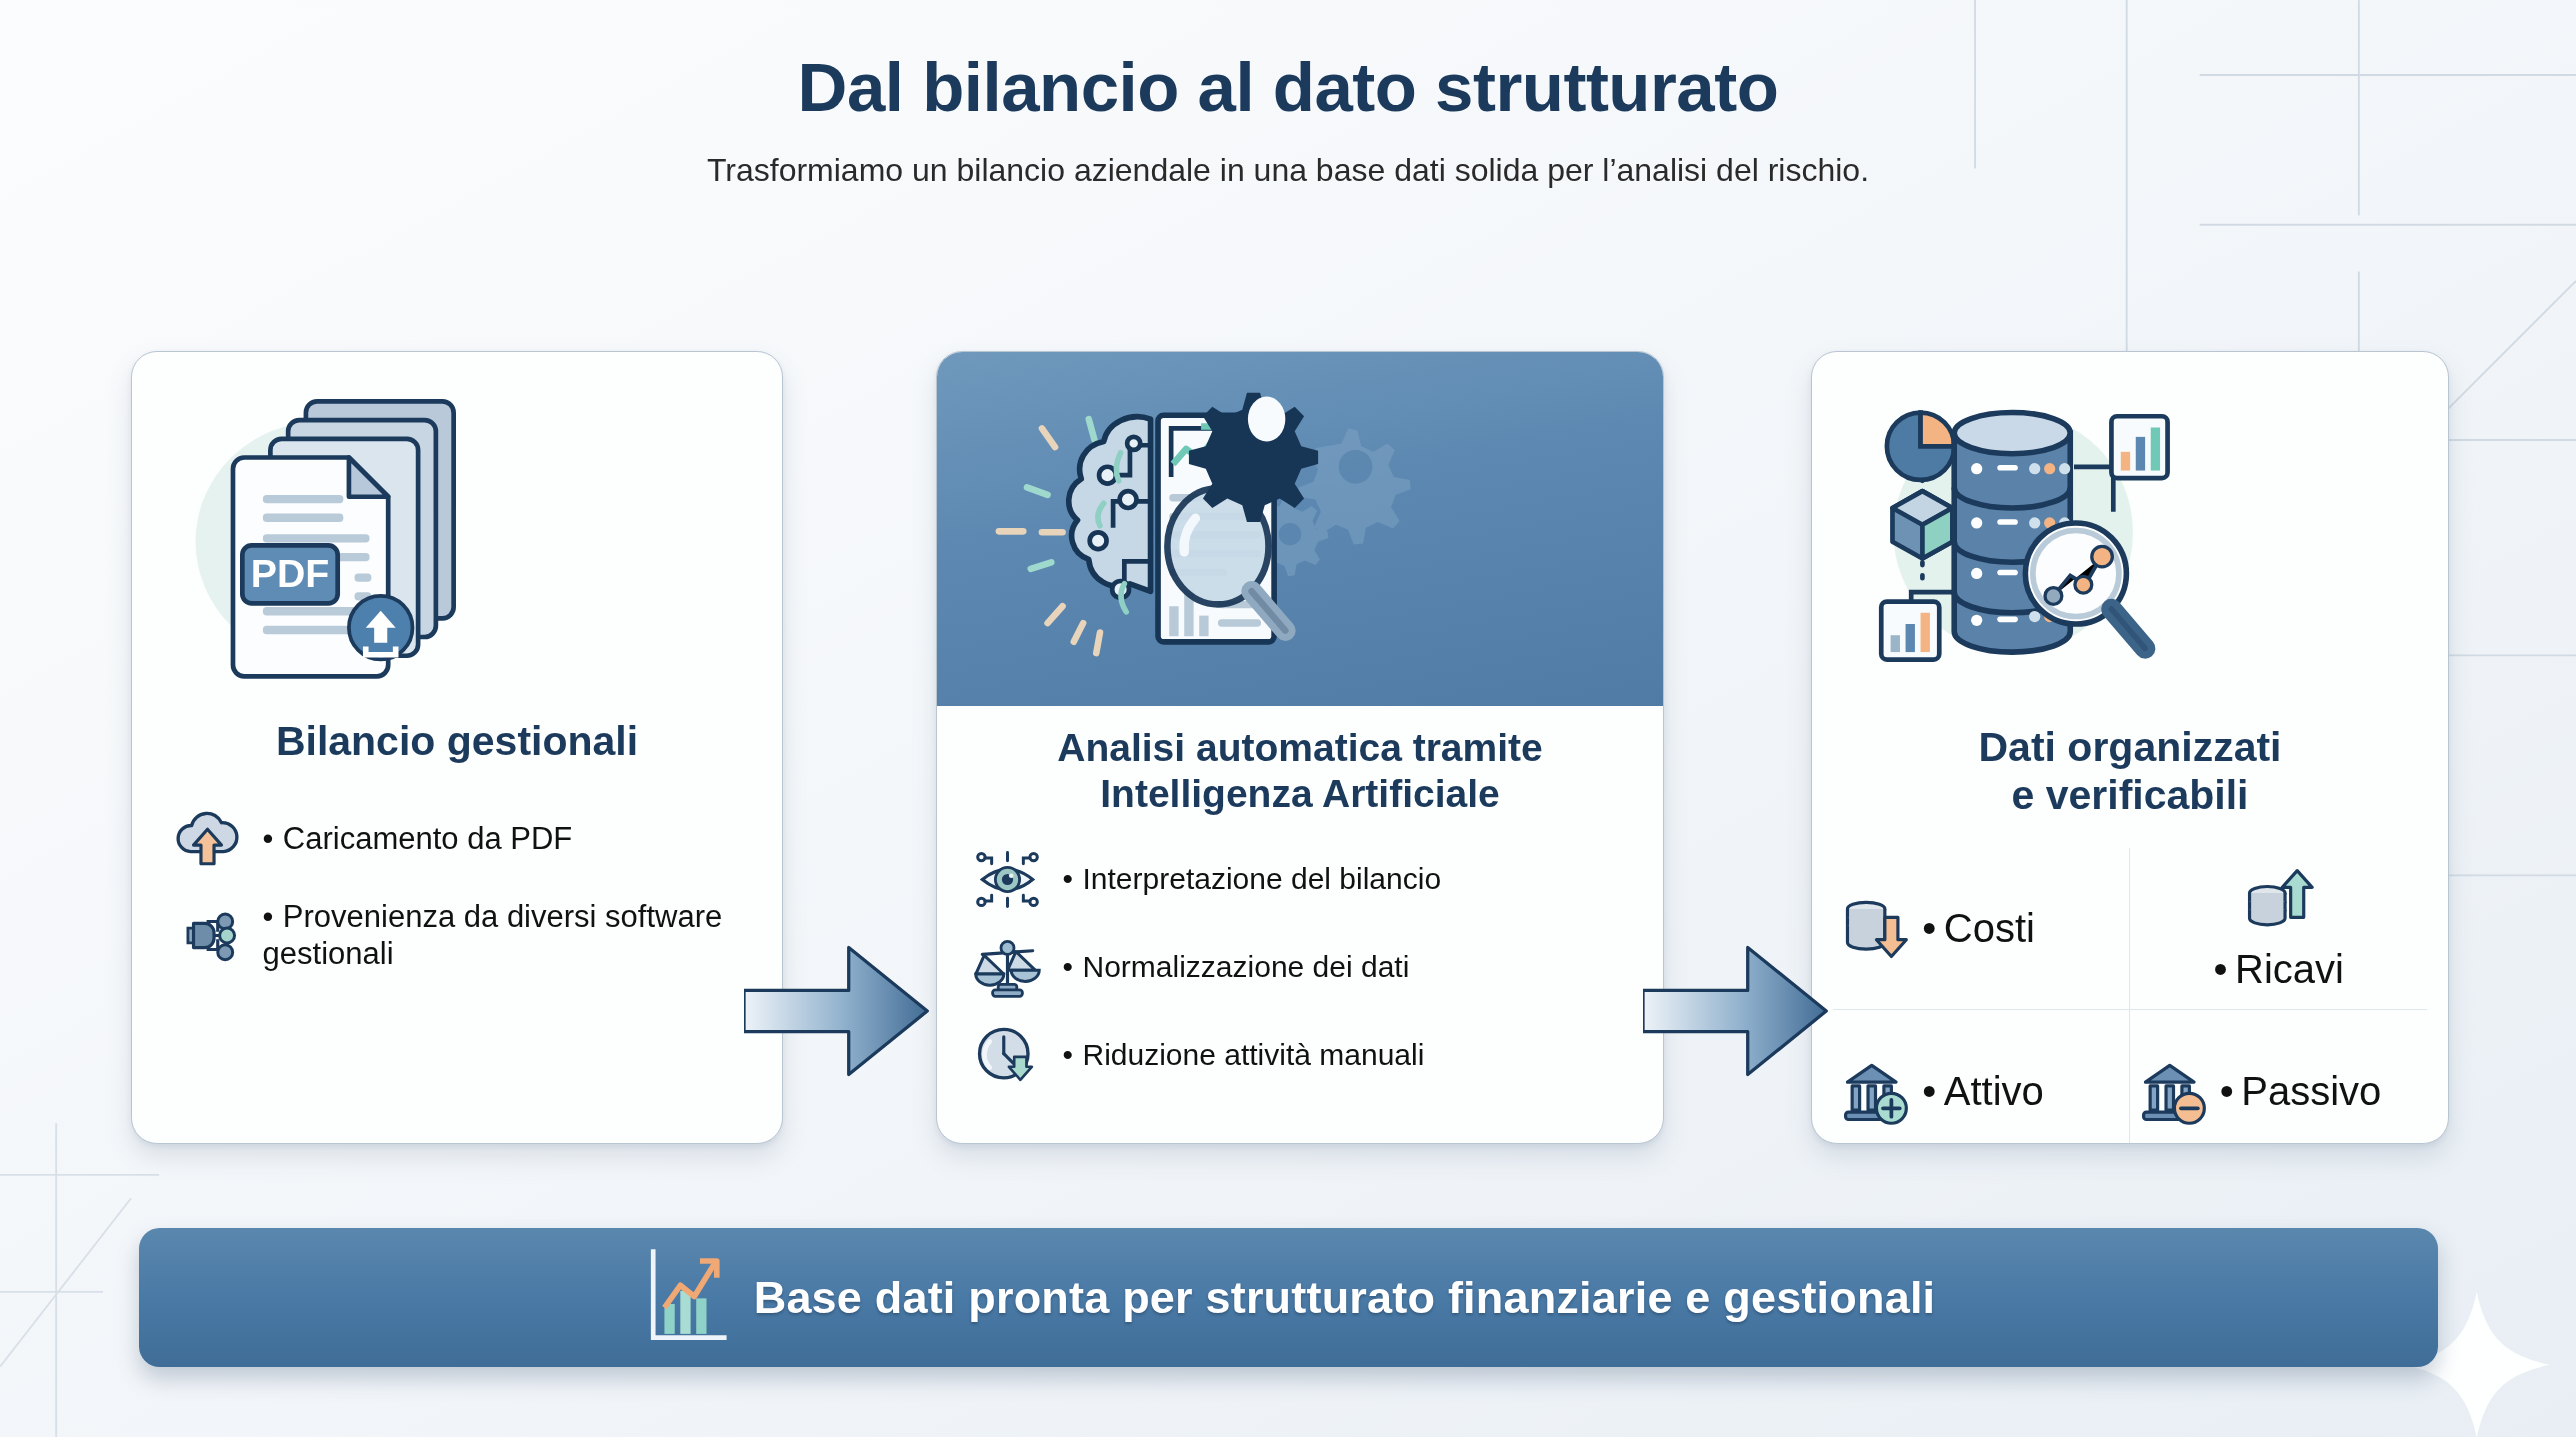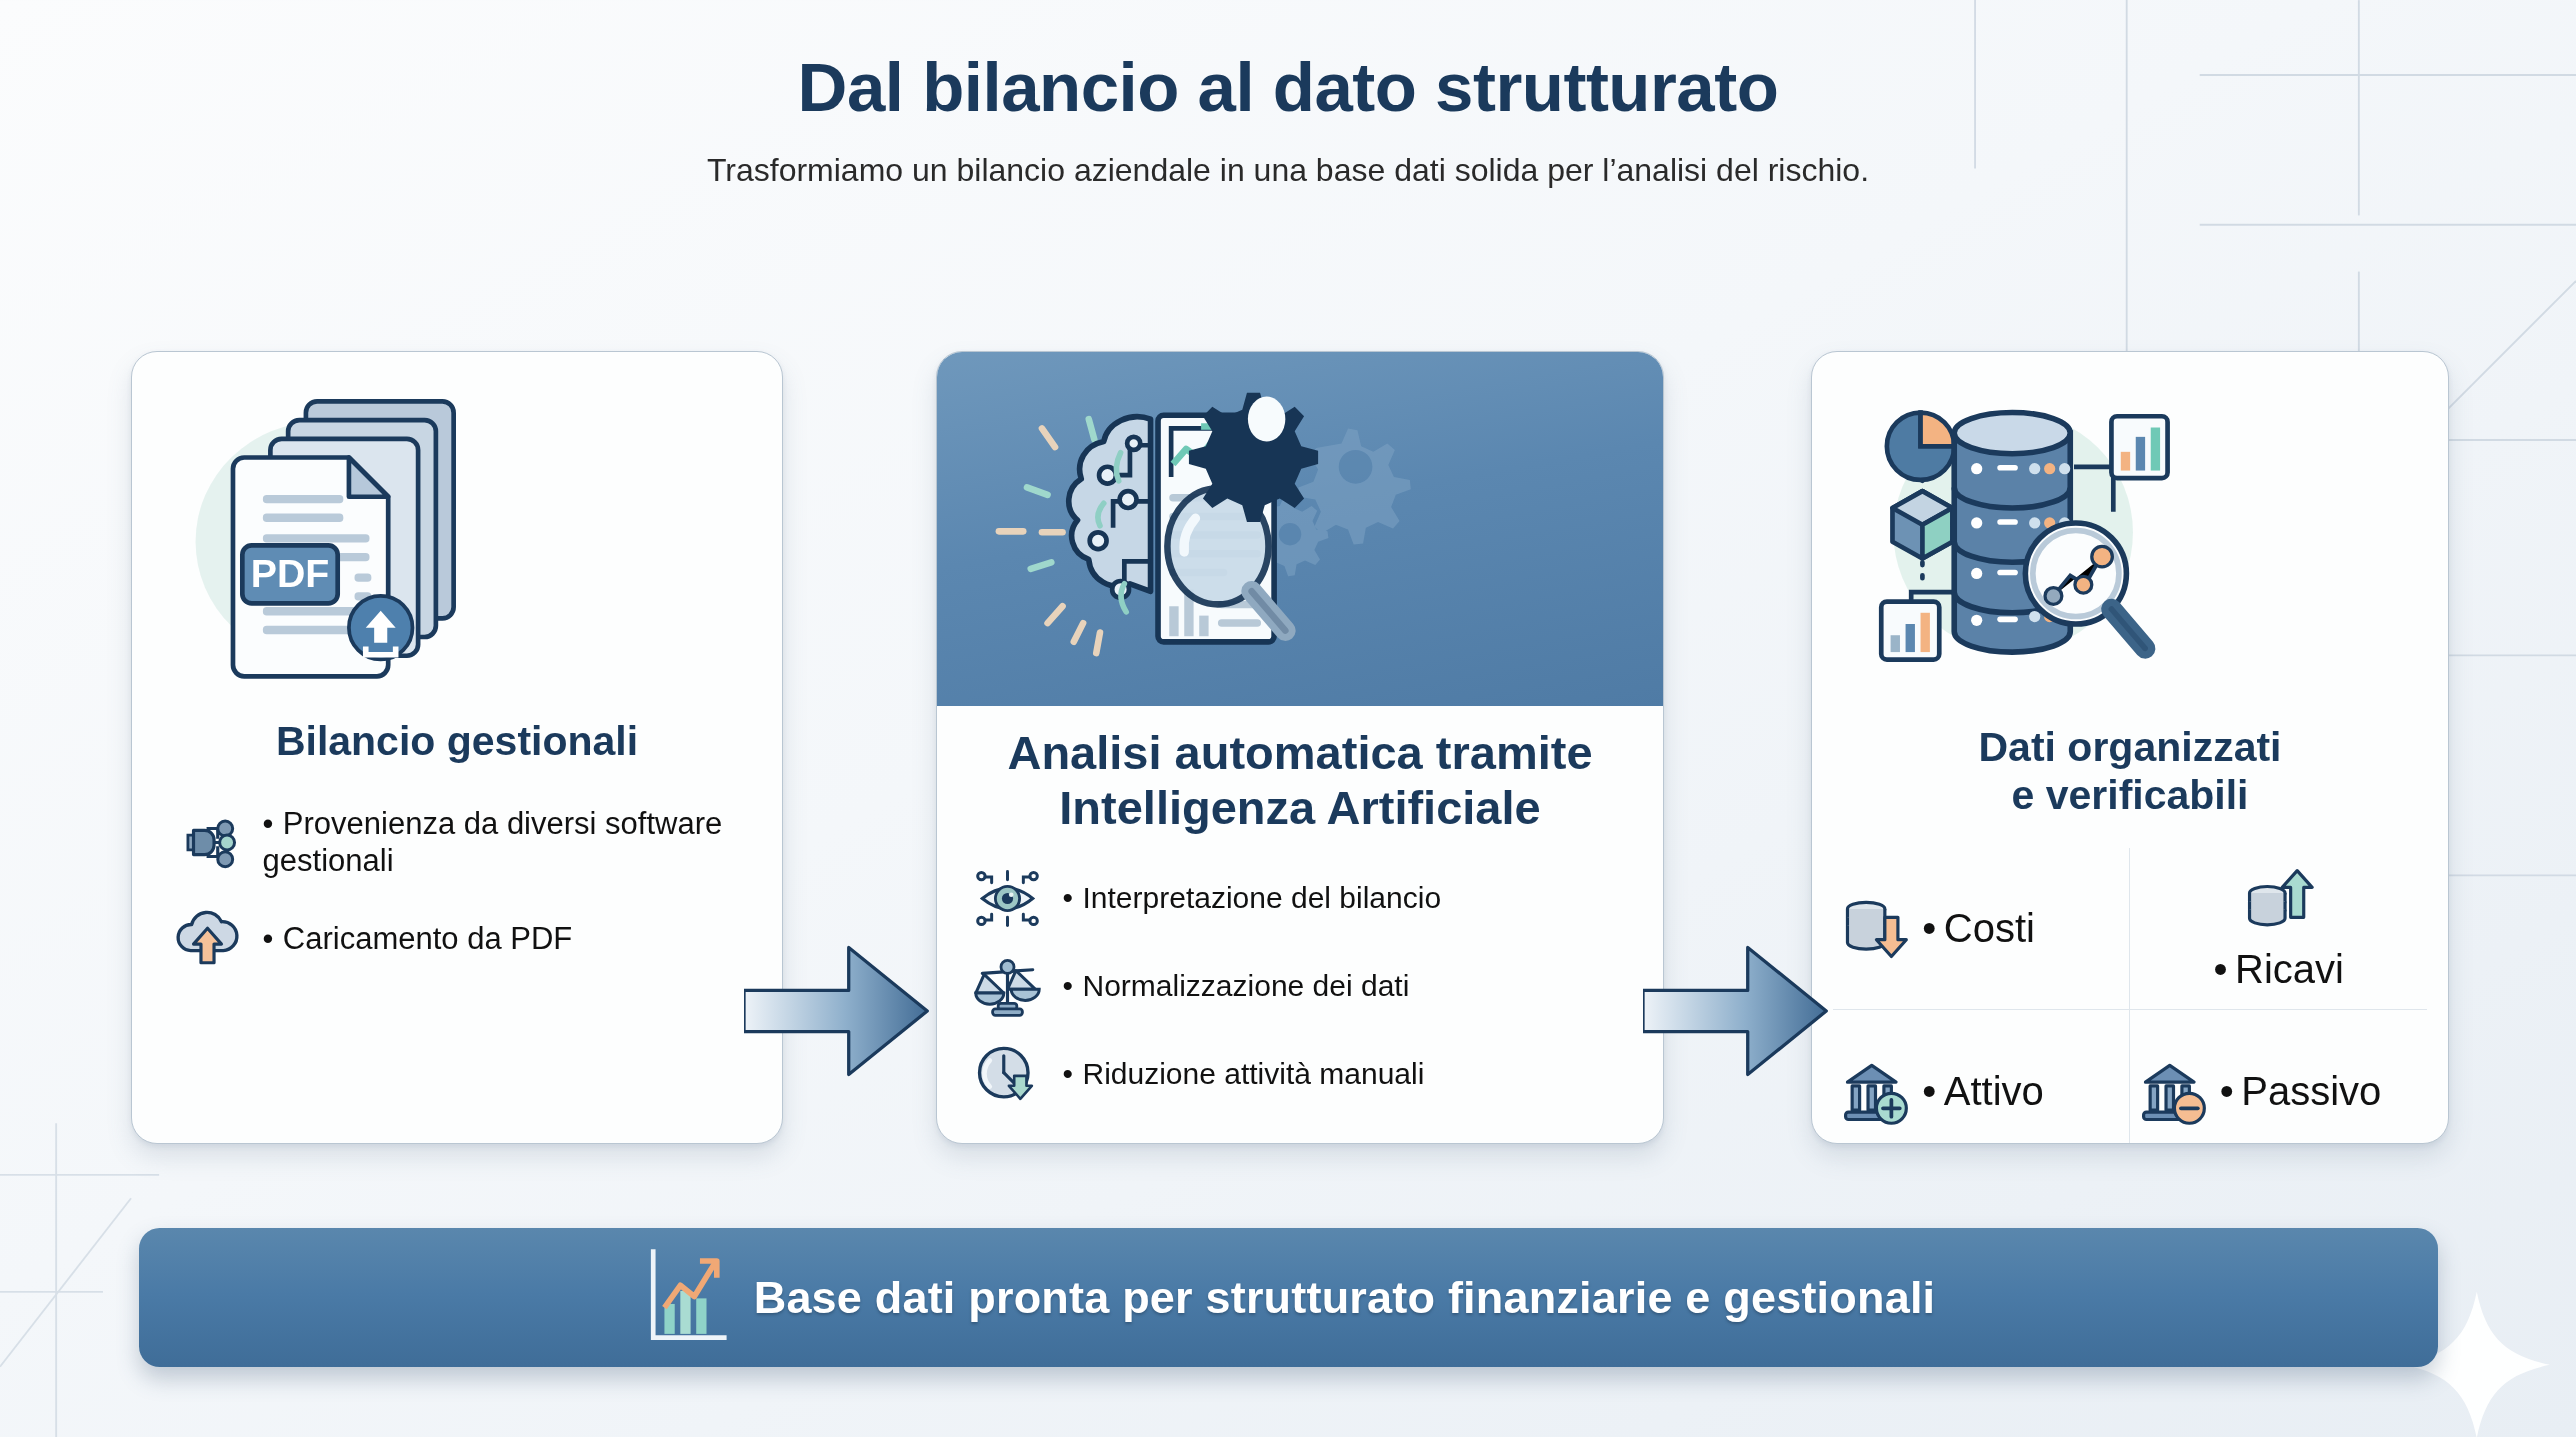--- a/index.html
+++ b/index.html
@@ -49,21 +49,21 @@
     display:flex; align-items:center; justify-content:flex-start;
     flex:0 0 auto;
   }
   .card-2 .card-art { background: linear-gradient(170deg,#6f98bc 0%, #5b87b0 45%, #4f7ba5 100%); height:354px; }
 
   .card-title {
     font-size:41px; font-weight:bold; color:#1b3a5c;
     text-align:center; line-height:1.18; margin-top:11.2px;
     padding:0 15px;
   }
-  .card-2 .card-title { font-size:47px; margin-top:19px; }
+  .card-2 .card-title { font-size:39px; margin-top:19px; }
   .card-3 .card-title { margin-top:17px; }
 
   
   .bullets { margin-top:39px; width:100%; padding:0 41px; }
   .bullet-row {
     display:flex; align-items:center; gap:20.6px; margin-bottom:24px;
   }
   .bullet-icon { flex:0 0 auto; width:69px; height:69px; display:flex; align-items:center; justify-content:center; }
   .bullet-text { font-size:31px; color:#111; line-height:1.22; }
   .bullet-text .dot { margin-right:9.4px; }
@@ -182,40 +182,40 @@
             <path d="M266 252 l16 18 h-9 v16 h-14 v-16 h-9 z" fill="#ffffff"></path>
             <path d="M250 290 v9 h32 v-9" fill="none" stroke="#ffffff" stroke-width="6"></path>
           </g>
         </svg>
       </div>
       <div class="card-title">Bilancio gestionali</div>
       <div class="bullets">
         <div class="bullet-row">
           <span class="bullet-icon">
             <svg width="69" height="69" viewBox="0 0 74 74">
+              <path d="M19 50 a14 14 0 0 1 1 -28 a17 17 0 0 1 32 -3 a13 13 0 0 1 2 31 z" fill="#cdd8e4" stroke="#1b3a5c" stroke-width="3.6" stroke-linejoin="round"></path>
+              <path d="M37 26 l15 17 h-8 v20 h-14 v-20 h-8 z" fill="#f5c199" stroke="#1b3a5c" stroke-width="3.4" stroke-linejoin="round"></path>
+            </svg>
+          </span>
+          <span class="bullet-text"><span class="dot">•</span><span>Caricamento da PDF</span></span>
+        </div>
+        <div class="bullet-row">
+          <span class="bullet-icon">
+            <svg width="69" height="69" viewBox="0 0 74 74">
               <g stroke="#1b3a5c" stroke-width="3.4" fill="none">
                 <path d="M36 22 h12 v11 M36 37 h20 M36 52 h12 v-11"></path>
               </g>
               <path d="M16 29 h6 v16 h-6 z" fill="#8ea8c0" stroke="#1b3a5c" stroke-width="3"></path>
               <path d="M22 24 h12 a10 10 0 0 1 10 10 v6 a10 10 0 0 1 -10 10 h-12 z" fill="#6e8da9" stroke="#1b3a5c" stroke-width="3.4" stroke-linejoin="round"></path>
               <circle cx="56" cy="22" r="8" fill="#7e99b3" stroke="#1b3a5c" stroke-width="3.2"></circle>
               <circle cx="58" cy="37" r="8" fill="#a4d4cc" stroke="#1b3a5c" stroke-width="3.2"></circle>
               <circle cx="56" cy="55" r="8" fill="#7e99b3" stroke="#1b3a5c" stroke-width="3.2"></circle>
             </svg>
           </span>
           <span class="bullet-text"><span class="dot">•</span><span>Provenienza da diversi software gestionali</span></span>
-        </div>
-        <div class="bullet-row">
-          <span class="bullet-icon">
-            <svg width="69" height="69" viewBox="0 0 74 74">
-              <path d="M19 50 a14 14 0 0 1 1 -28 a17 17 0 0 1 32 -3 a13 13 0 0 1 2 31 z" fill="#cdd8e4" stroke="#1b3a5c" stroke-width="3.6" stroke-linejoin="round"></path>
-              <path d="M37 26 l15 17 h-8 v20 h-14 v-20 h-8 z" fill="#f5c199" stroke="#1b3a5c" stroke-width="3.4" stroke-linejoin="round"></path>
-            </svg>
-          </span>
-          <span class="bullet-text"><span class="dot">•</span><span>Caricamento da PDF</span></span>
         </div>
       </div>
     </div>
 
     <div class="card card-2">
       <div class="card-art">
         <svg width="487" height="337" viewBox="0 0 520 360">
 
           <g fill="#7ea3c4" opacity="0.55">
             <path d="M432 88 l7-16 10 2 4 17 13 6 15-9 8 7-7 16 6 13 17 3 1 10-16 6-5 13 9 15-7 8-16-7-13 6-3 17-10 1-6-16-13-5-15 9-8-7 7-16-6-13-17-3-1-10 16-6 5-13-9-15 7-8z"></path>

